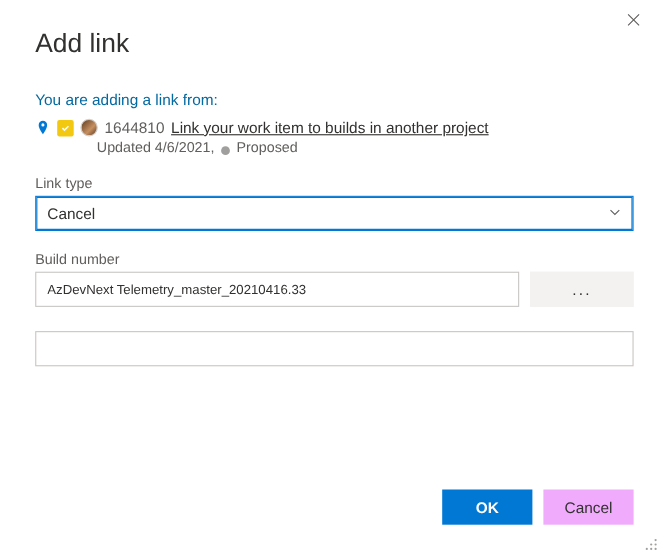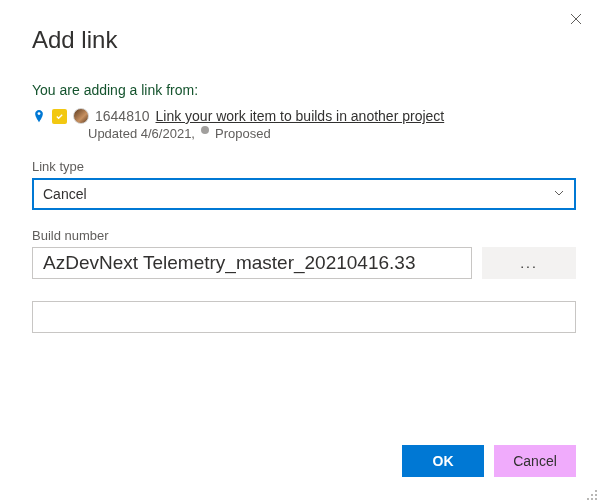--- a/index.html
+++ b/index.html
@@ -31,21 +31,21 @@
       font-size: 16px;
     }
     .title {
       font-size: 24px;
       font-weight: 300;
       color: #323130;
       margin: 0 0 28px 0;
     }
     .intro {
       font-size: 14px;
-      color: #14532d;
+      color: #0369a1;
       margin-bottom: 10px;
     }
     .work-item-row {
       display: flex;
       align-items: center;
       gap: 6px;
       margin-bottom: 2px;
     }
     .pin-icon svg { width: 14px; height: 14px; display: block; }
     .shield-badge {
@@ -75,21 +75,21 @@
       color: #323130;
       text-decoration: underline;
       cursor: pointer;
       font-size: 14px;
     }
     .meta-row {
       margin-left: 56px;
       font-size: 13px;
       color: #605e5c;
       display: flex;
-      align-items: flex-start;
+      align-items: flex-end;
       gap: 6px;
       margin-bottom: 18px;
     }
     .meta-dot {
       width: 8px;
       height: 8px;
       border-radius: 50%;
       background: #a19f9d;
       display: inline-block;
     }
@@ -120,21 +120,21 @@
       display: flex;
       gap: 10px;
       align-items: stretch;
       margin-bottom: 20px;
     }
     .text-input {
       flex: 1;
       border: 1px solid #c8c6c4;
       height: 32px;
       padding: 0 10px;
-      font-size: 19px;
+      font-size: 12px;
       color: #323130;
       font-family: inherit;
     }
     .browse-btn {
       width: 94px;
       height: 32px;
       background: #f3f2f1;
       border: 1px solid #f3f2f1;
       display: flex;
       align-items: center;

